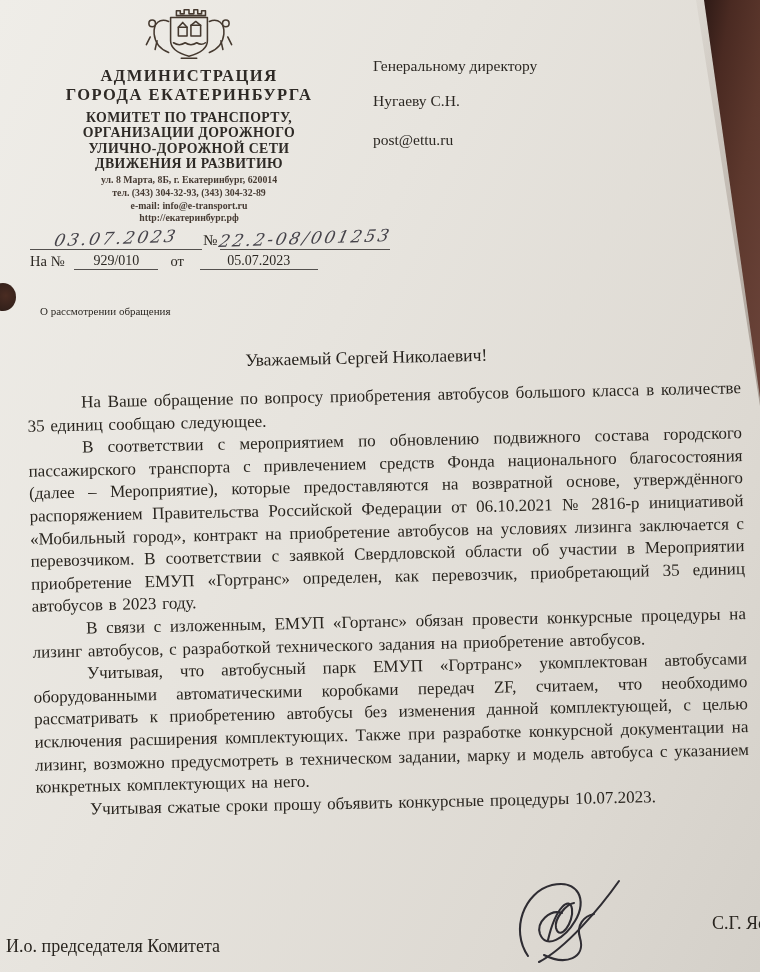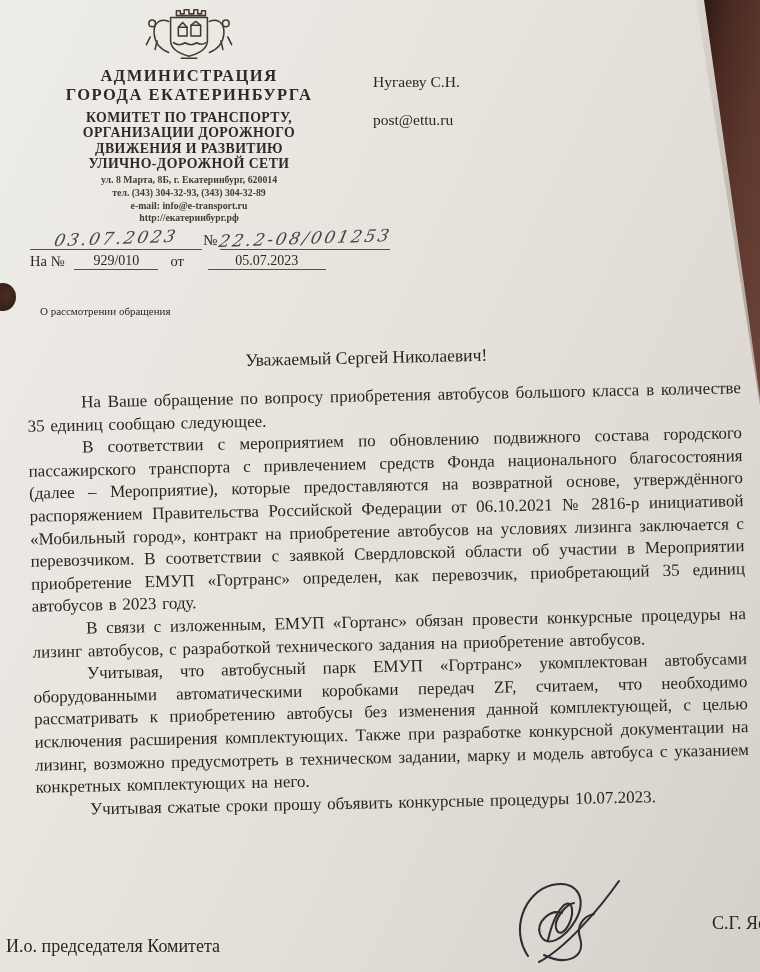--- a/index.html
+++ b/index.html
@@ -36,21 +36,21 @@
   .hwrow{display:flex;align-items:flex-end;}
   .hw{font-family:"DejaVu Serif",serif;font-style:italic;font-size:17px;letter-spacing:2.5px;
       color:#45434a;display:inline-block;transform:skewX(-14deg) rotate(-2deg);white-space:nowrap;}
   .uline{border-bottom:1.5px solid #53504e;text-align:center;}
   .hw-date{width:172px;padding-bottom:1px;}
   .no-sign{font-size:15px;margin:0 3px 1px 1px;}
   .hw-num{width:170px;padding-bottom:1px;overflow:visible;}
   .reprow{display:flex;align-items:flex-end;margin-top:3px;font-size:14.5px;color:#2c2823;}
   .rep-label{margin-right:10px;font-family:Liberation Serif, serif;}
   .rep-num{width:84px;font-size:14px;}
-  .rep-ot{margin:0 24px 0 12px;}
+  .rep-ot{margin:0 16px 0 12px;}
   .rep-date{width:118px;font-size:14px;}
   .subject{position:absolute;left:40px;top:305px;font-size:11px;color:#2c2823;}
   .main{position:absolute;left:26px;top:347px;width:714px;
         transform:rotate(-1.25deg);transform-origin:50% 0;}
   .salutation{margin-left:219px;font-size:17.5px;margin-bottom:17px;color:#26221d;}
   .main p{font-size:17px;line-height:22.6px;text-align:justify;text-indent:54px;margin:0;
           word-spacing:1.5px;color:#29251f;}
   .signer-position{position:absolute;left:6px;top:936px;font-size:18px;color:#29251f;}
   .signer-name{position:absolute;left:668px;top:913px;font-size:18px;white-space:nowrap;color:#29251f;margin-left:44px;}
   .signature-svg{position:absolute;left:512px;top:876px;}
@@ -78,31 +78,32 @@
       <path d="M81 18 c9 -4 16 2 15 13 c-1 10 -7 16 -15 19"></path>
       <circle cx="98" cy="20" r="3.4"></circle>
       <path d="M100 34 l4 8 M93 38 l2 9"></path>
       <path d="M52 56 h16"></path>
     </g>
   </svg>
   <div class="org">АДМИНИСТРАЦИЯ</div>
   <div class="org">ГОРОДА  ЕКАТЕРИНБУРГА</div>
   <div class="committee">КОМИТЕТ ПО ТРАНСПОРТУ,</div>
   <div class="committee" style="margin-top:0">ОРГАНИЗАЦИИ ДОРОЖНОГО</div>
+  <div class="committee" style="margin-top:0">УЛИЧНО-ДОРОЖНОЙ СЕТИ</div>
   <div class="committee" style="margin-top:0">ДВИЖЕНИЯ И РАЗВИТИЮ</div>
-  <div class="committee" style="margin-top:0">УЛИЧНО-ДОРОЖНОЙ СЕТИ</div>
   <div class="addr">
     <div>ул. 8 Марта, 8Б, г. Екатеринбург, 620014</div>
     <div>тел. (343) 304-32-93, (343) 304-32-89</div>
     <div>e-mail: info@e-transport.ru</div>
     <div>http://екатеринбург.рф</div>
   </div>
 </div>
 
 <div class="addressee">
+  <div>Генеральному директору</div>
   <div class="name">Нугаеву С.Н.</div>
   <div class="email">post@ettu.ru</div>
 </div>
 
 <div class="refs">
   <div class="hwrow">
     <span class="uline hw-date"><span class="hw">03.07.2023</span></span>
     <span class="no-sign">№</span>
     <span class="uline hw-num"><span class="hw">22.2-08/001253</span></span>
   </div>

